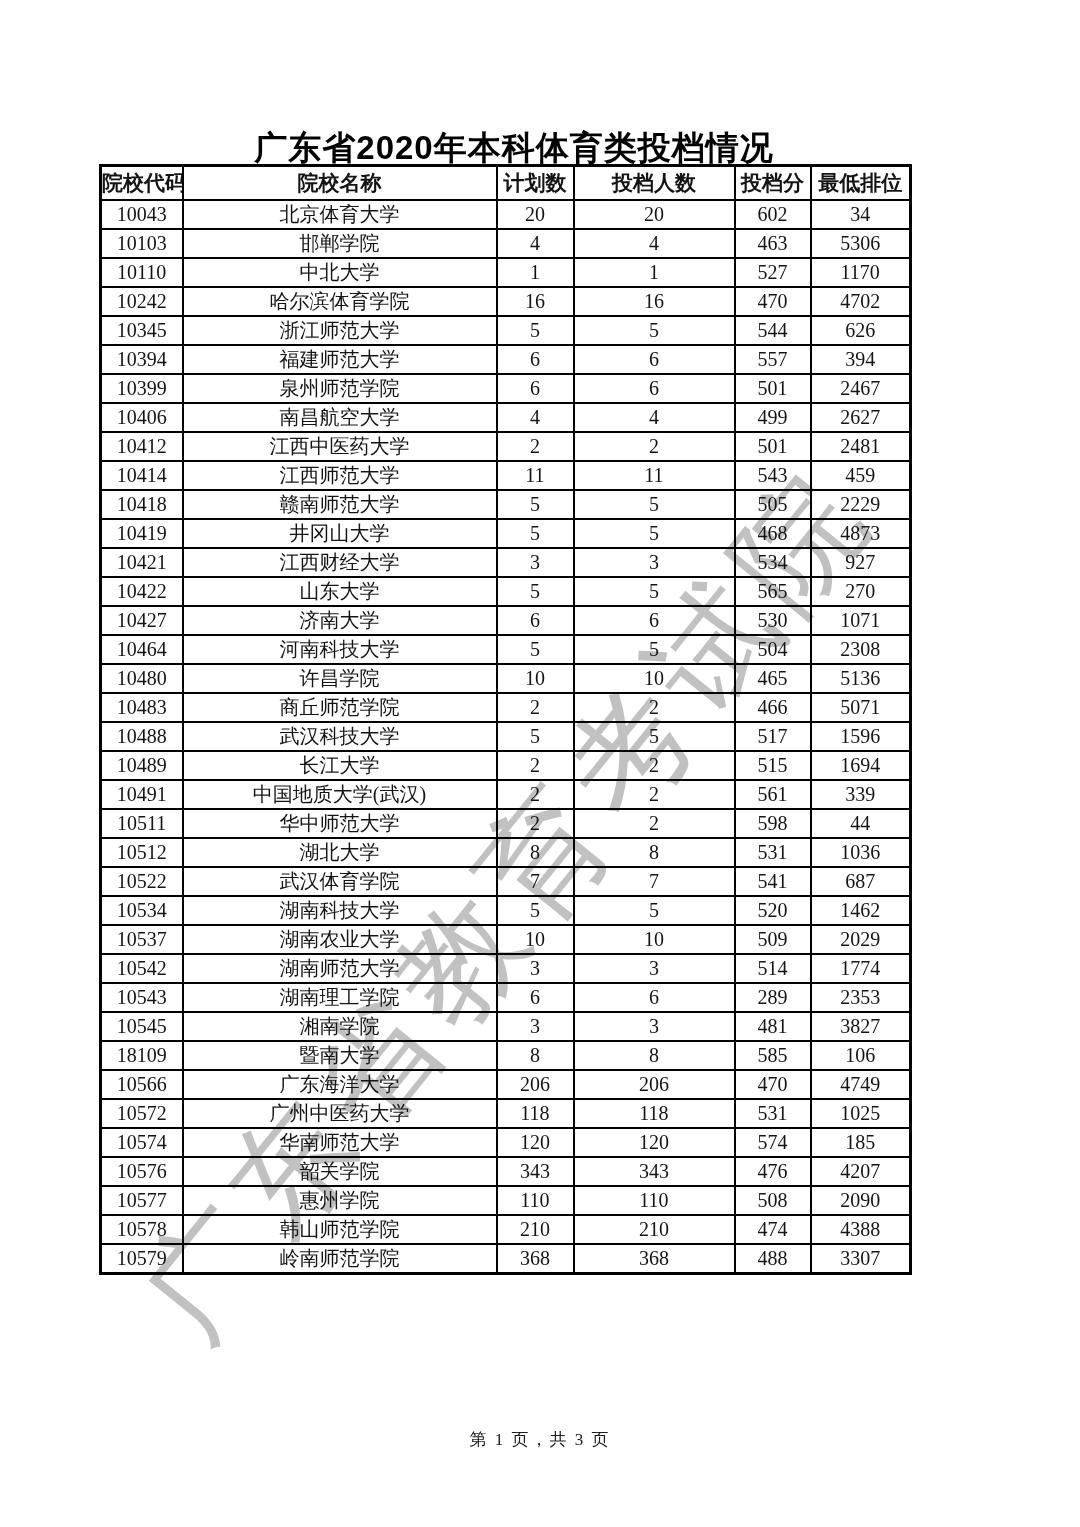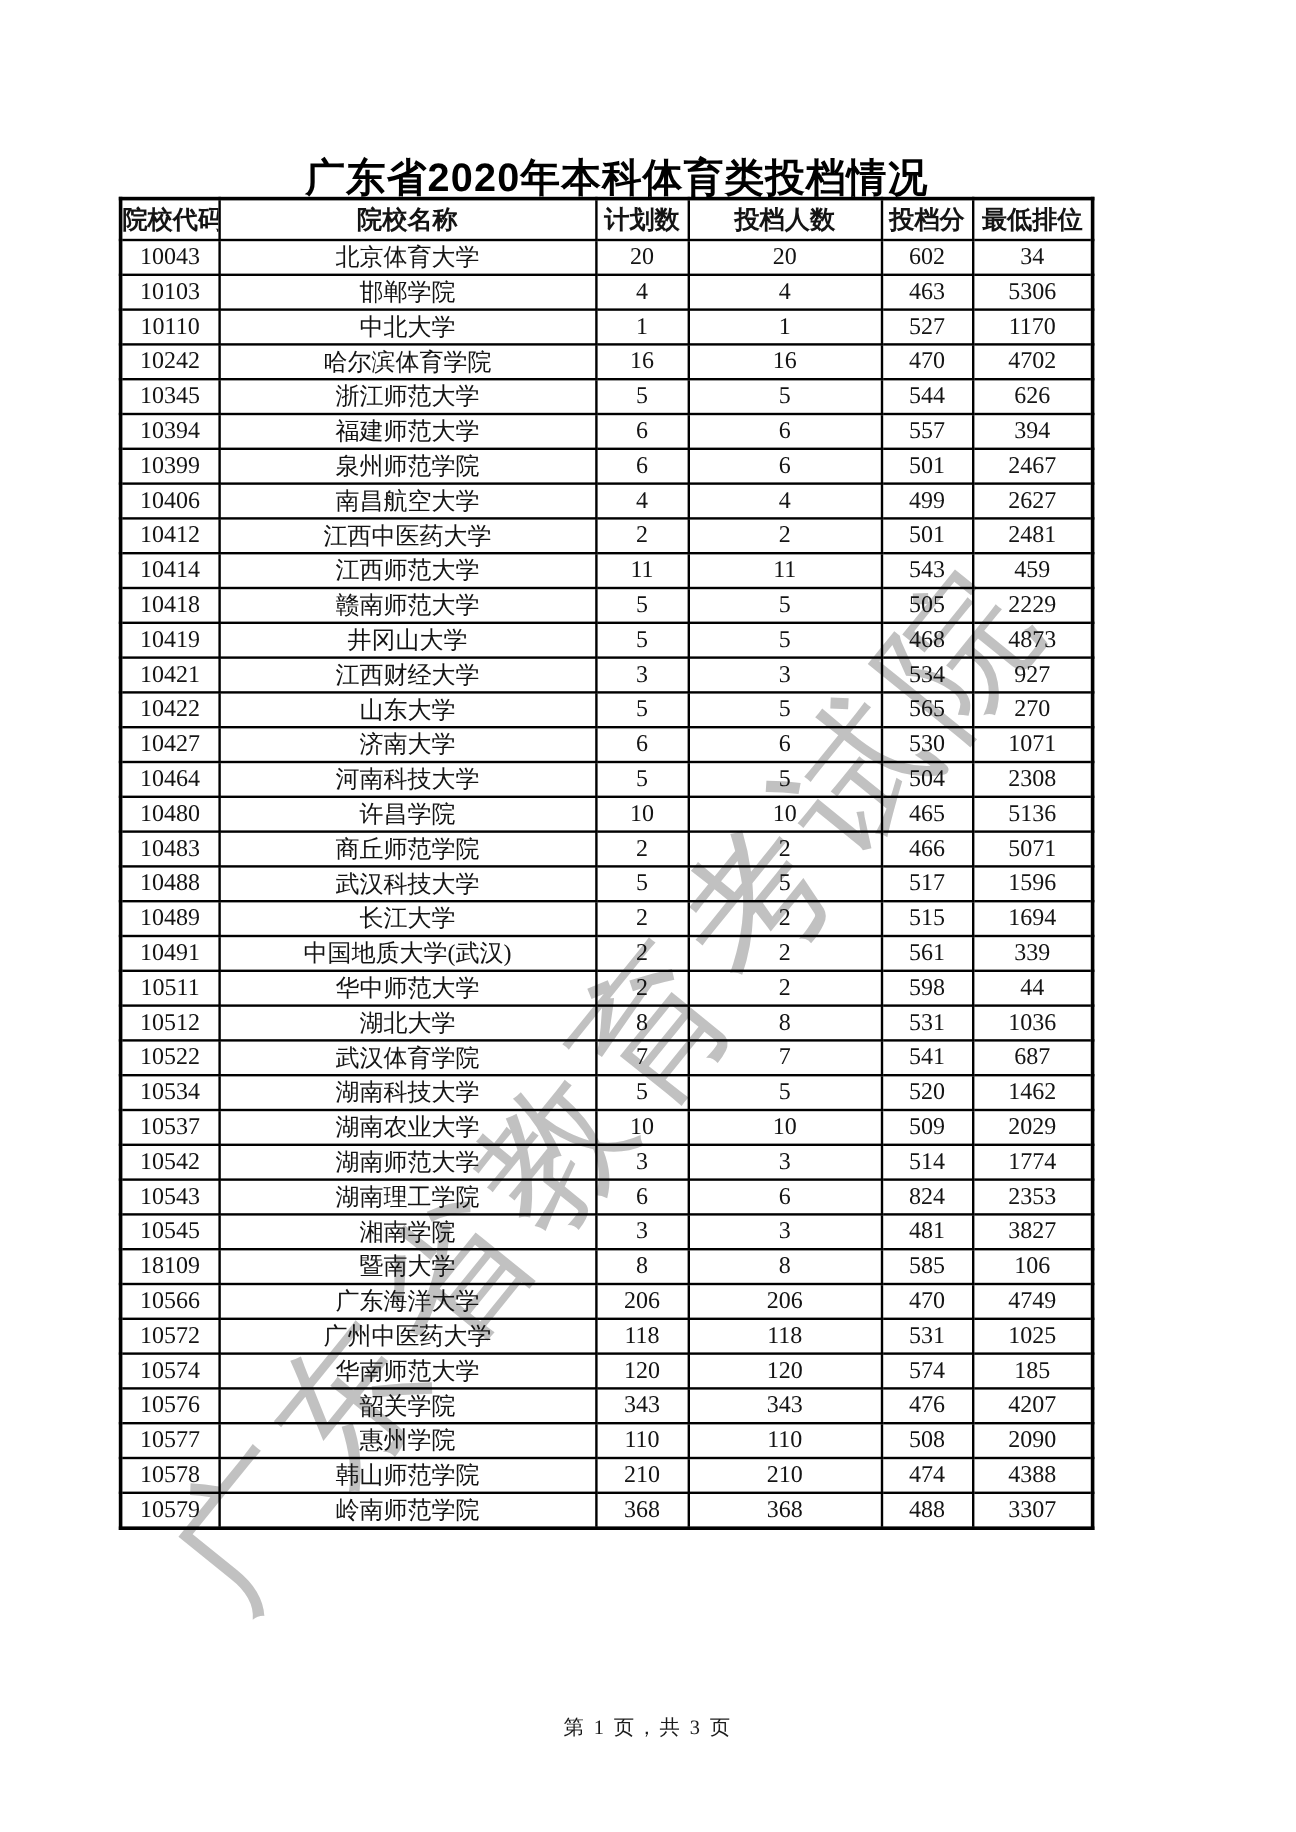--- a/index.html
+++ b/index.html
@@ -329,21 +329,21 @@
           <td>3</td>
           <td>3</td>
           <td>514</td>
           <td>1774</td>
         </tr>
         <tr>
           <td>10543</td>
           <td>湖南理工学院</td>
           <td>6</td>
           <td>6</td>
-          <td>824</td>
+          <td>289</td>
           <td>2353</td>
         </tr>
         <tr>
           <td>10545</td>
           <td>湘南学院</td>
           <td>3</td>
           <td>3</td>
           <td>481</td>
           <td>3827</td>
         </tr>

